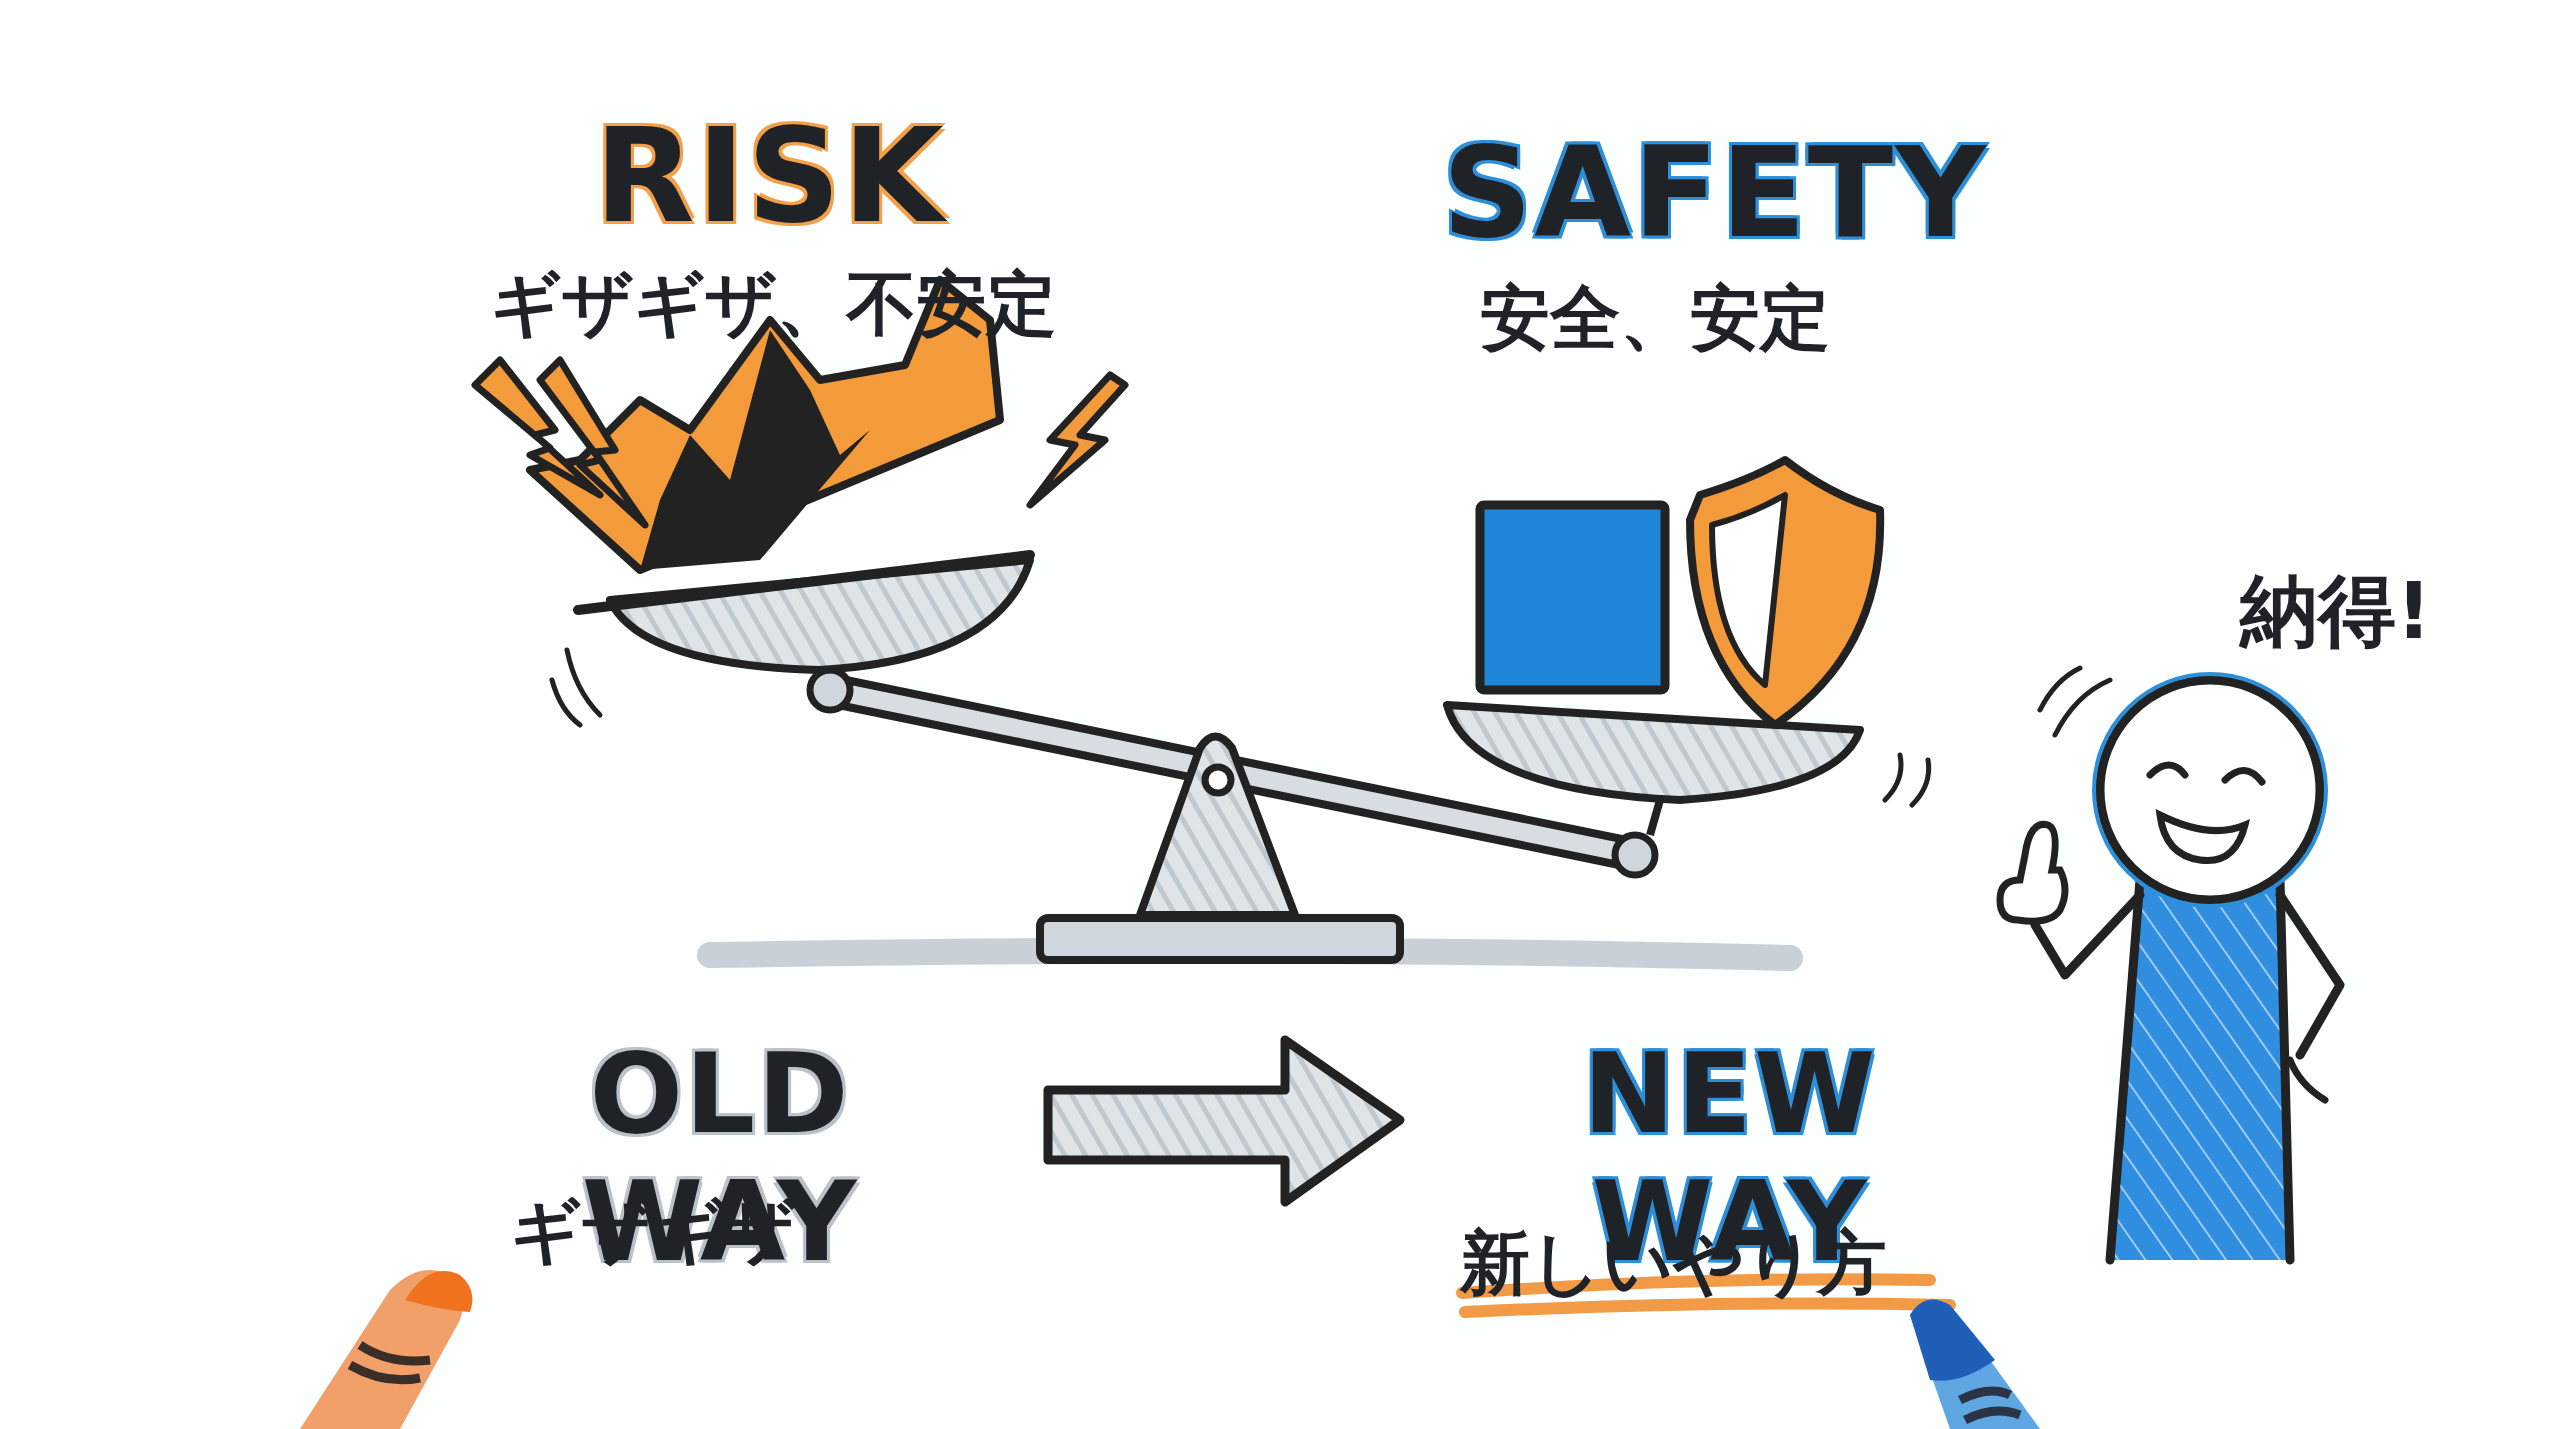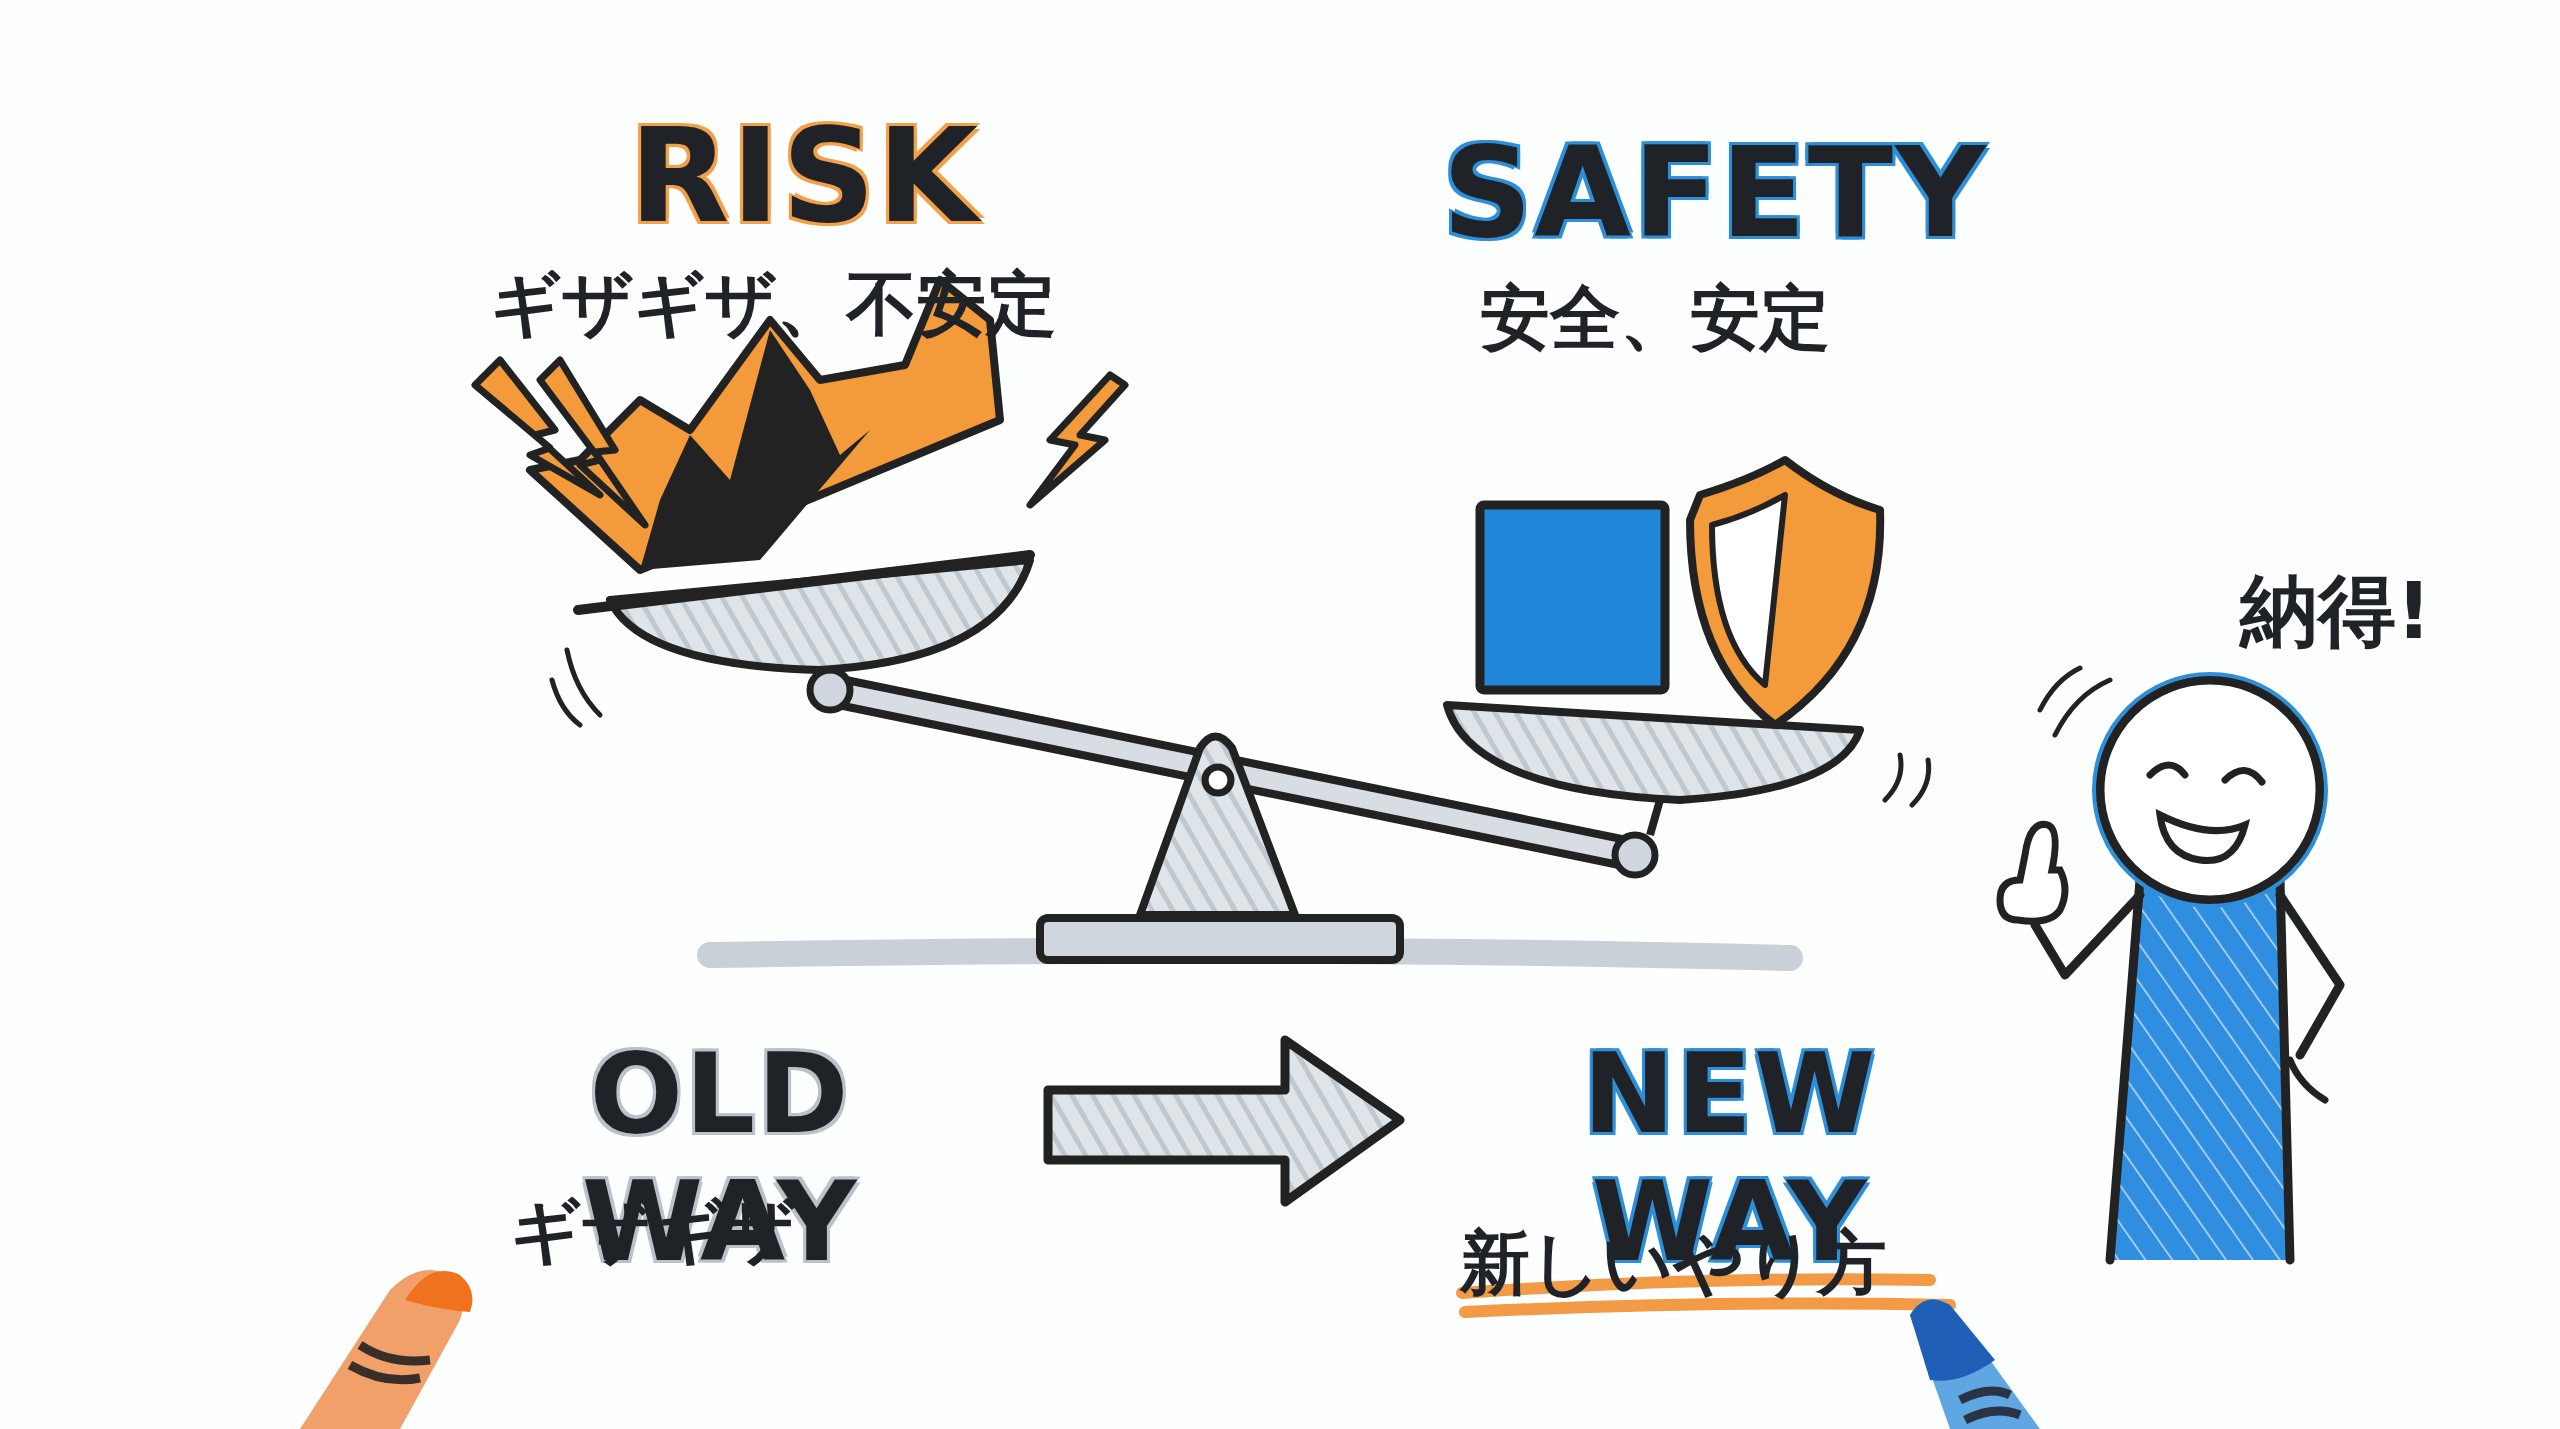--- a/index.html
+++ b/index.html
@@ -3,21 +3,21 @@
 <meta charset="utf-8">
 <style>
   html, body { margin:0; padding:0; background:#fdfefe; }
   body { width:2560px; height:1429px; position:relative; overflow:hidden;
          font-family:"DejaVu Sans", "Liberation Sans", sans-serif; }
   .canvas { position:absolute; inset:0; }
   .label { position:absolute; text-align:center; font-weight:bold; color:#1f2328;
            font-family:"DejaVu Sans", sans-serif; letter-spacing:2px; }
   .title-risk { left:560px; top:100px; width:420px; font-size:130px;
                 -webkit-text-stroke:0; text-shadow:
-                  0 0 0 #f08a24, 3px 3px 0 #f3a04a, -3px -3px 0 #f3a04a, 3px -3px 0 #f3a04a, -3px 3px 0 #f3a04a; text-align: right; }
+                  0 0 0 #f08a24, 3px 3px 0 #f3a04a, -3px -3px 0 #f3a04a, 3px -3px 0 #f3a04a, -3px 3px 0 #f3a04a; }
   .sub { position:absolute; font-weight:bold; color:#1f2328; font-size:70px;
          font-family:"DejaVu Sans", sans-serif; text-align:left; }
   .sub-risk { left:490px; top:258px; width:600px; }
   .title-safety { left:1430px; top:120px; width:570px; font-size:125px;
                   text-shadow: 3px 3px 0 #2d8fd9, -3px -3px 0 #2d8fd9, 3px -3px 0 #2d8fd9, -3px 3px 0 #2d8fd9; }
   .sub-safety { left:1480px; top:272px; width:430px; }
   .title-old { left:440px; top:1030px; width:560px; font-size:110px;
                text-shadow: 3px 3px 0 #b9c1c9, -3px -3px 0 #b9c1c9, 3px -3px 0 #b9c1c9, -3px 3px 0 #b9c1c9; }
   .sub-old { left:510px; top:1185px; width:420px; }
   .title-new { left:1440px; top:1030px; width:580px; font-size:110px;

